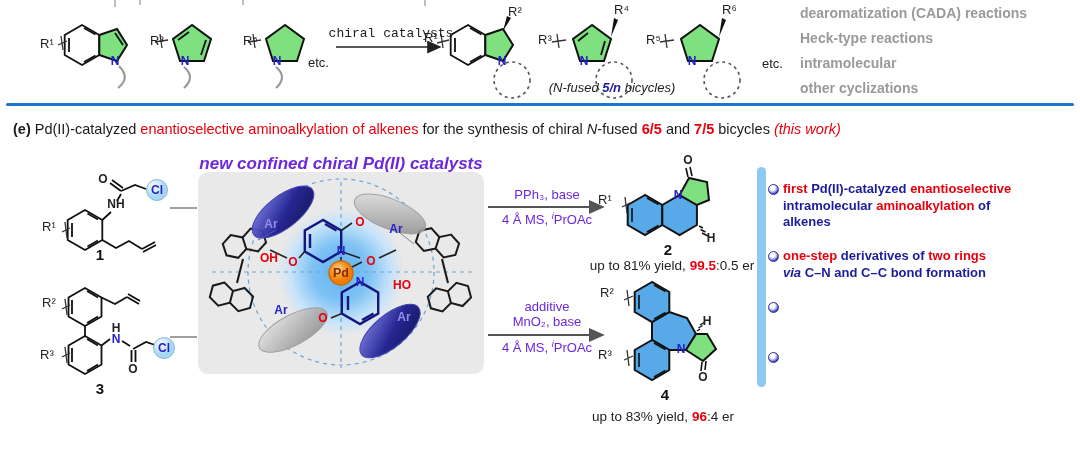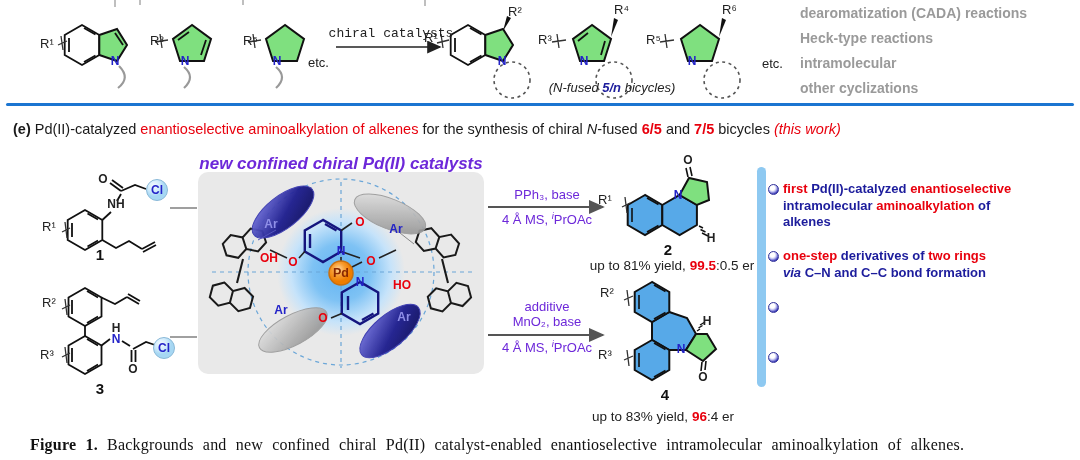--- a/index.html
+++ b/index.html
@@ -306,15 +306,14 @@
 
 <div class="bluebar" style="left:757px;top:167px;height:220px;"></div>
 <div class="bullet" style="left:783px;top:181px;"><span class="sphere"></span><span><span class="red">first </span><span class="navy">Pd(II)-catalyzed </span><span class="red">enantioselective</span><span class="navy">
 intramolecular </span><span class="red">aminoalkylation </span><span class="navy">of
 alkenes</span></span></div>
 <div class="bullet" style="left:783px;top:248px;"><span class="sphere"></span><span><span class="red">one-step </span><span class="navy">derivatives of </span><span class="red">two rings</span><span>
 </span><span class="navy i">via</span><span class="navy"> C–N and C–C bond formation</span></span></div>
 <div class="bullet" style="left:783px;top:299px;"><span class="sphere"></span></div>
 <div class="bullet" style="left:783px;top:349px;"><span class="sphere"></span></div>
 
-<div class="figcap" style="left:30px;top:436px;"><span class="b">Figure 1.</span><span> Backgrounds and new confined chiral Pd(II) catalyst-enabled enantioselective intramolecular aminoalkylation of alkenes.</span></div>
 
 </div>
 
 </body></html>

